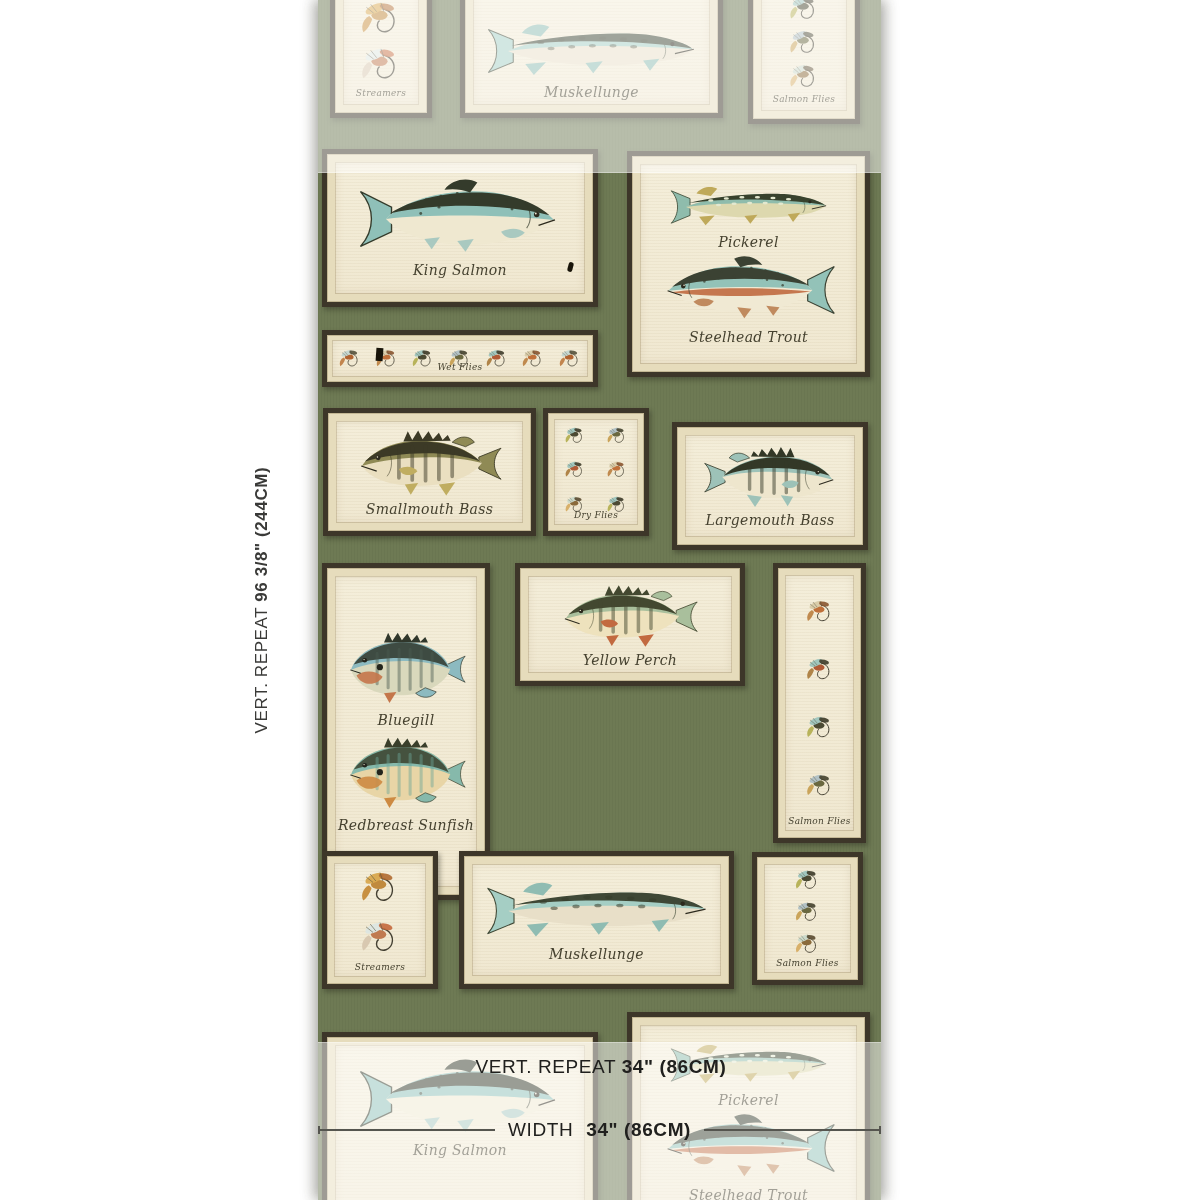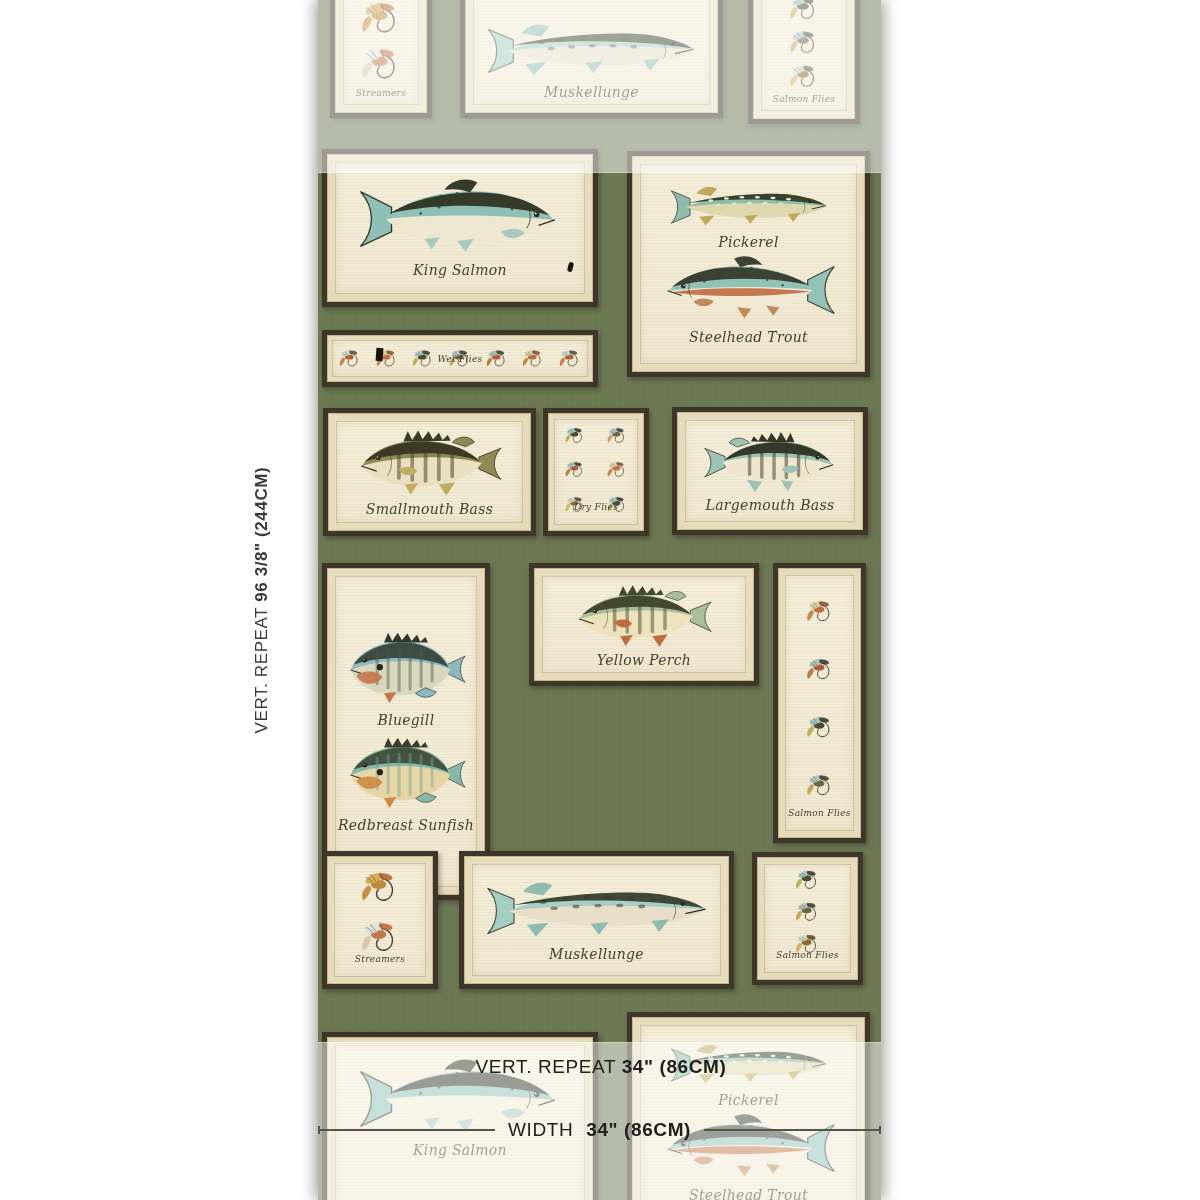--- a/index.html
+++ b/index.html
@@ -50,21 +50,21 @@
   .fly3{--b:#c0703a;--w:#d8cba8;--w2:#8a5530;--t:#c08a4e;}
   .fly4{--b:#6a6840;--w:#aebfc4;--w2:#44412e;--t:#caa45a;}
   .fly5{--b:#8a6a3a;--w:#c9d8c9;--w2:#5a4a30;--t:#d8b06a;}
   .fly6{--b:#b05a36;--w:#9cc4bd;--w2:#3f3c2a;--t:#b08448;}
   .fly-st1{--b:#c08a3e;--w:#d8a84e;--w2:#b06a30;--t:#c89040;}
   .fly-st2{--b:#c07a50;--w:#dce6e2;--w2:#c4683c;--t:#d8c8b0;}
 
   .flies-row{display:flex;flex-direction:row;align-items:center;justify-content:space-around;width:100%;}
   .flies-col{display:flex;flex-direction:column;align-items:center;justify-content:space-around;flex:1;width:100%;}
   .flies-grid{display:grid;grid-template-columns:1fr 1fr;justify-items:center;align-items:center;flex:1;width:100%;}
-  .cap-bottom{position:absolute;left:50%;bottom:12px;transform:translateX(-50%);text-align:center;}
+  .cap-bottom{position:absolute;left:50%;bottom:4px;transform:translateX(-50%);text-align:center;}
 
   
   .speck{position:absolute;background:#181409;z-index:2;}
 
   
   .overlay{position:absolute;left:0;width:100%;background:rgba(255,255,255,.5);z-index:5;pointer-events:none;}
   .overlay.top{top:0;height:172px;border-bottom:1px solid rgba(255,255,255,.35);}
   .overlay.bottom{top:1042px;height:158px;border-top:1px solid rgba(255,255,255,.35);}
 
   
@@ -323,21 +323,21 @@
                 <use href="#f-fly"></use>
               </svg>
           <svg class="fish fly2" width="22" height="22">
                 <use href="#f-fly"></use>
               </svg>
         </div>
         <div class="cap small cap-bottom">Dry Flies</div>
       </div>
         </div>
     </div>
-    <div class="frame" style="left:354px;top:407px;width:196px;height:128px">
+    <div class="frame" style="left:354px;top:422px;width:196px;height:128px">
       <div class="mat">
           <div class="art">
         <svg class="fish c-largemouth flip" width="136" height="68">
               <use href="#f-bass"></use>
             </svg>
         <div class="cap">Largemouth Bass</div>
       </div>
         </div>
     </div>
 
@@ -348,21 +348,21 @@
               <use href="#f-round"></use>
             </svg>
         <div class="cap">Bluegill</div>
         <svg class="fish c-redbreast" width="124" height="77">
               <use href="#f-round"></use>
             </svg>
         <div class="cap">Redbreast Sunfish</div>
       </div>
         </div>
     </div>
-    <div class="frame" style="left:211px;top:563px;width:230px;height:123px">
+    <div class="frame" style="left:197px;top:563px;width:230px;height:123px">
       <div class="mat">
           <div class="art">
         <svg class="fish c-perch" width="140" height="70">
               <use href="#f-bass"></use>
             </svg>
         <div class="cap">Yellow Perch</div>
       </div>
         </div>
     </div>
     <div class="frame" style="left:455px;top:563px;width:93px;height:280px">

